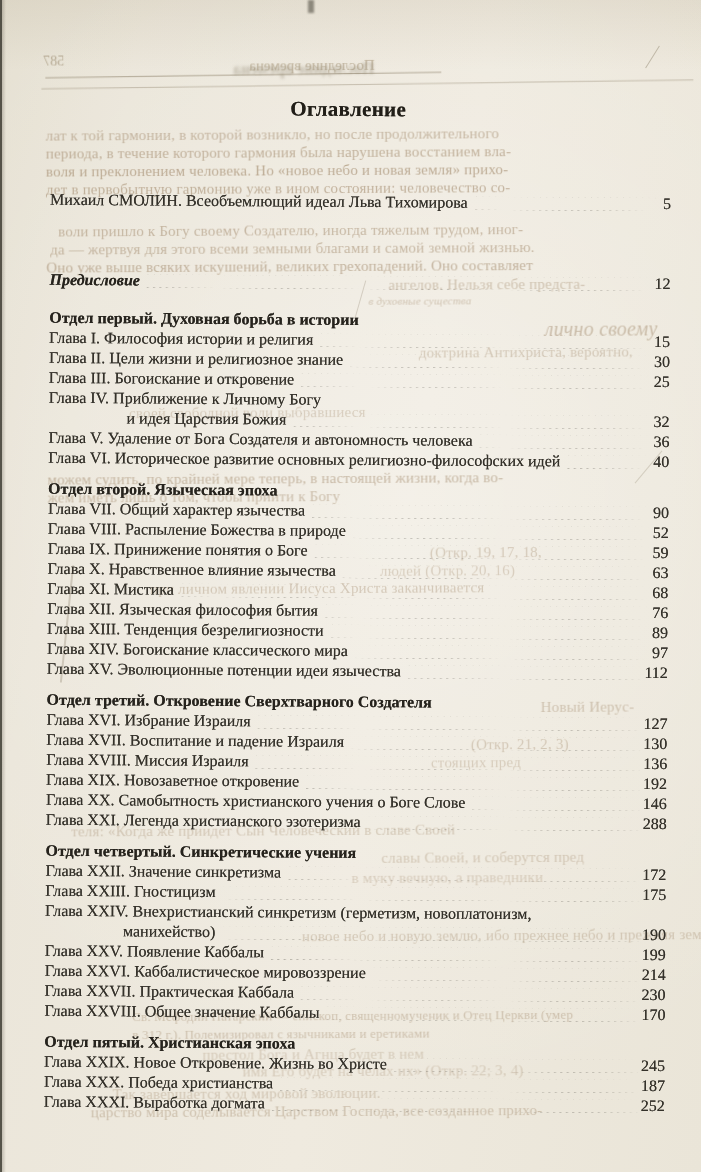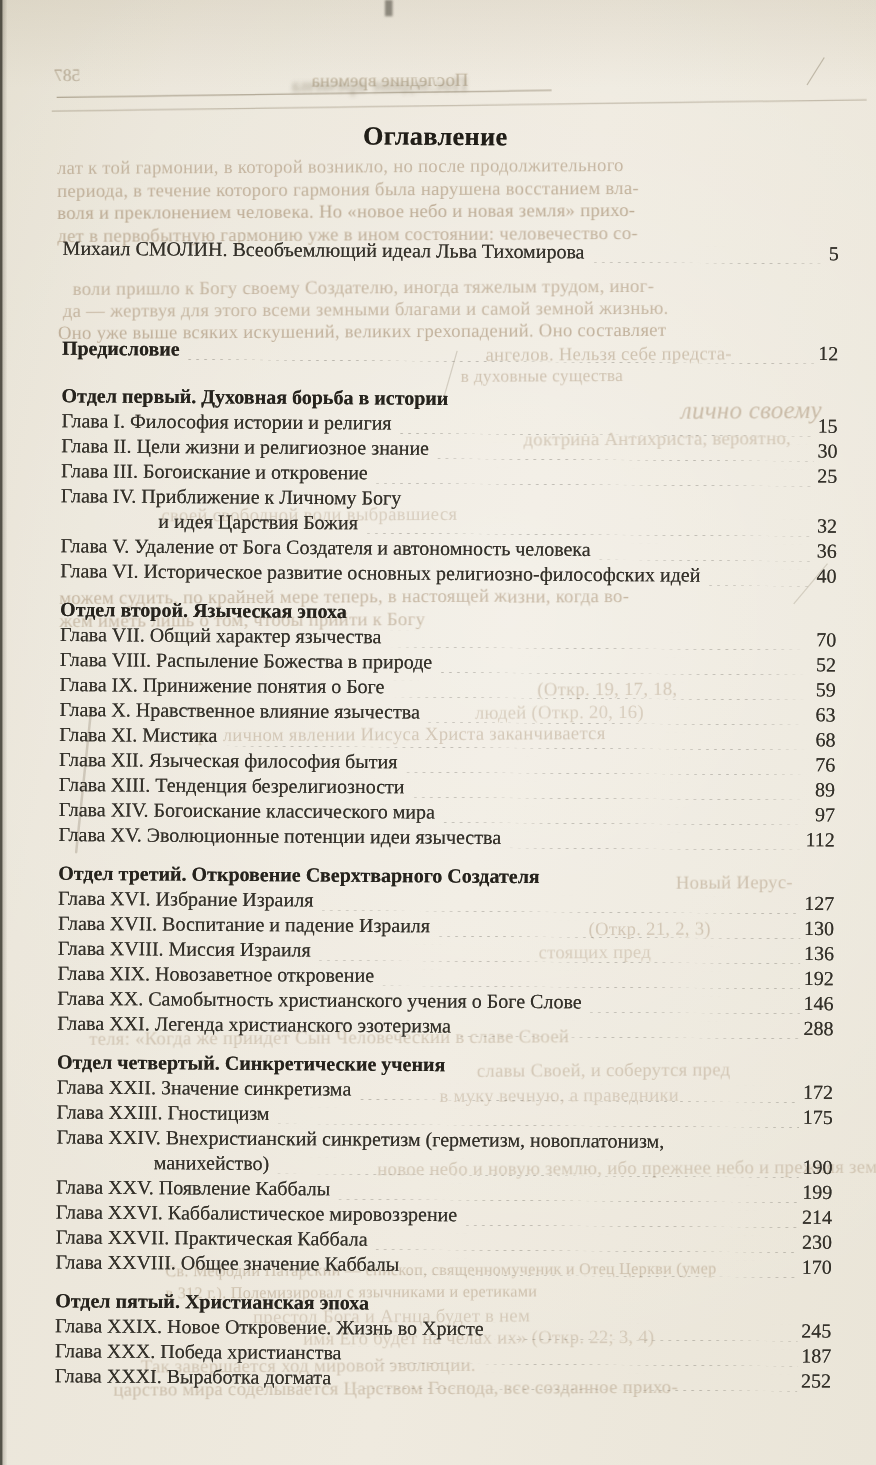--- a/index.html
+++ b/index.html
@@ -35,21 +35,21 @@
   
   .content{
     position:absolute;left:48px;top:95px;width:621px;
     color:#34312a;font-size:16px;line-height:20px;
     transform:rotate(0.4deg);transform-origin:50% 40%;
     text-shadow:0 0 .5px rgba(52,49,42,.85);
   }
   h1.title{margin:0;padding-right:26px;text-align:center;font-size:21px;line-height:28px;color:#211e18;letter-spacing:.3px;}
   .toc-line{display:flex;align-items:baseline;}
   .toc-line .t{flex:0 1 auto;white-space:nowrap;}
-  .toc-line .t.bold-t{font-weight:bold;color:#26231d;}
+  .toc-line .t.bold-t{font-weight:bold;color:#26231d;font-style:italic;}
   .toc-line.cont .t{padding-left:78px;}
   .leader{
     flex:1 1 14px;min-width:14px;height:16px;align-self:flex-end;margin:0 3px 0 7px;
     background-image:radial-gradient(circle at 1.2px 1.2px,#3d3a32 1.05px,rgba(0,0,0,0) 1.45px);
     background-size:6.4px 16px;background-repeat:repeat-x;background-position:0 calc(100% - 3px);
   }
   .pg{white-space:nowrap;text-align:right;}
   .fm-0{margin-top:69px;}
   .fm-1{margin-top:60px;}
   .section{margin-top:11px;}
@@ -71,21 +71,21 @@
     <div class="rule1"></div>
     <div class="rule2"></div>
   <span class="bleed-line" style="left: 48px; top: 126px; opacity: 0.5; font-size: 15px;">лат к той гармонии, в которой возникло, но после продолжительного</span>
       <span class="bleed-line" style="left: 48px; top: 144px; opacity: 0.55; font-size: 15px;">периода, в течение которого гармония была нарушена восстанием вла-</span>
       <span class="bleed-line" style="left: 48px; top: 162px; opacity: 0.6; font-size: 15px;">воля и преклонением человека. Но «новое небо и новая земля» прихо-</span>
       <span class="bleed-line" style="left: 48px; top: 180px; opacity: 0.55; font-size: 15px;">дет в первобытную гармонию уже в ином состоянии: человечество со-</span>
       <span class="bleed-line" style="left: 60px; top: 222px; opacity: 0.5; font-size: 15px;">воли пришло к Богу своему Создателю, иногда тяжелым трудом, иног-</span>
       <span class="bleed-line" style="left: 52px; top: 240px; opacity: 0.5; font-size: 15px;">да — жертвуя для этого всеми земными благами и самой земной жизнью.</span>
       <span class="bleed-line" style="left: 48px; top: 258px; opacity: 0.55; font-size: 15px;">Оно уже выше всяких искушений, великих грехопадений. Оно составляет</span>
       <span class="bleed-line" style="left: 390px; top: 277px; opacity: 0.4; font-size: 15px;">ангелов. Нельзя себе предста-</span>
-      <span class="bleed-line" style="left: 370px; top: 295px; opacity: 0.4; font-size: 14px;">в духовные существа</span>
+      <span class="bleed-line" style="left: 370px; top: 295px; opacity: 0.4; font-size: 11px; font-style: italic;">в духовные существа</span>
       <span class="bleed-line" style="left: 546px; top: 319px; opacity: 0.45; font-size: 20px; font-style: italic;">лично своему</span>
       <span class="bleed-line" style="left: 420px; top: 345px; opacity: 0.35; font-size: 15px;">доктрина Антихриста, вероятно,</span>
       <span class="bleed-line" style="left: 130px; top: 404px; opacity: 0.3; font-size: 15px;">своей свободной воли выбравшиеся</span>
       <span class="bleed-line" style="left: 48px; top: 470px; opacity: 0.5; font-size: 15px;">можем судить, по крайней мере теперь, в настоящей жизни, когда во-</span>
       <span class="bleed-line" style="left: 48px; top: 488px; opacity: 0.45; font-size: 15px;">жем иметь лишь о том, чтобы прийти к Богу</span>
       <span class="bleed-line" style="left: 430px; top: 545px; opacity: 0.35; font-size: 15px;">(Откр. 19, 17, 18,</span>
       <span class="bleed-line" style="left: 380px; top: 563px; opacity: 0.3; font-size: 15px;">людей (Откр. 20, 16)</span>
       <span class="bleed-line" style="left: 150px; top: 580px; opacity: 0.35; font-size: 15px;">при личном явлении Иисуса Христа заканчивается</span>
       <span class="bleed-line" style="left: 540px; top: 700px; opacity: 0.4; font-size: 15px;">Новый Иерус-</span>
       <span class="bleed-line" style="left: 470px; top: 737px; opacity: 0.35; font-size: 15px;">(Откр. 21, 2, 3)</span>
@@ -156,21 +156,21 @@
             <span class="t">Глава VI. Историческое развитие основных религиозно-философских идей</span>
             <span class="leader"></span>
             <span class="pg">40</span>
           </div>
         </div>
         <div class="section">
           <div class="sec-h">Отдел второй. Языческая эпоха</div>
           <div class="toc-line">
             <span class="t">Глава VII. Общий характер язычества</span>
             <span class="leader"></span>
-            <span class="pg">70</span>
+            <span class="pg">90</span>
           </div>
           <div class="toc-line">
             <span class="t">Глава VIII. Распыление Божества в природе</span>
             <span class="leader"></span>
             <span class="pg">52</span>
           </div>
           <div class="toc-line">
             <span class="t">Глава IX. Принижение понятия о Боге</span>
             <span class="leader"></span>
             <span class="pg">59</span>

